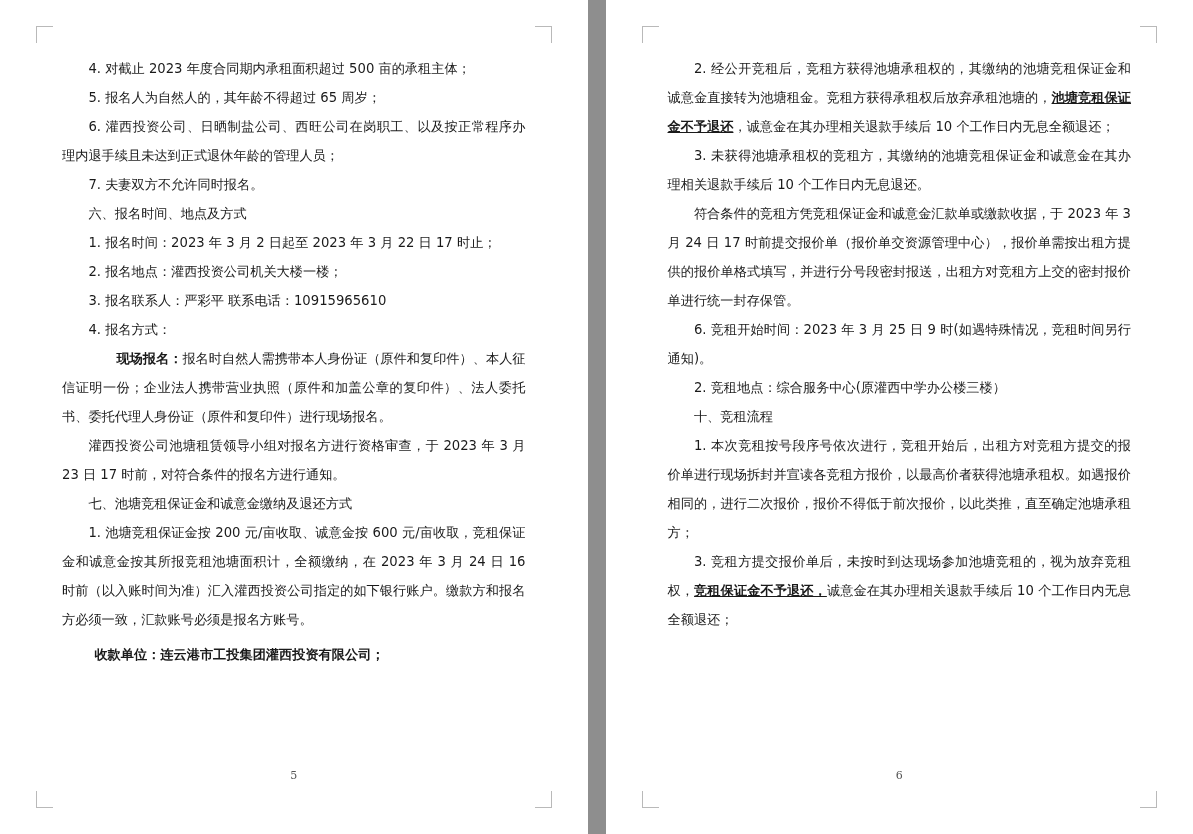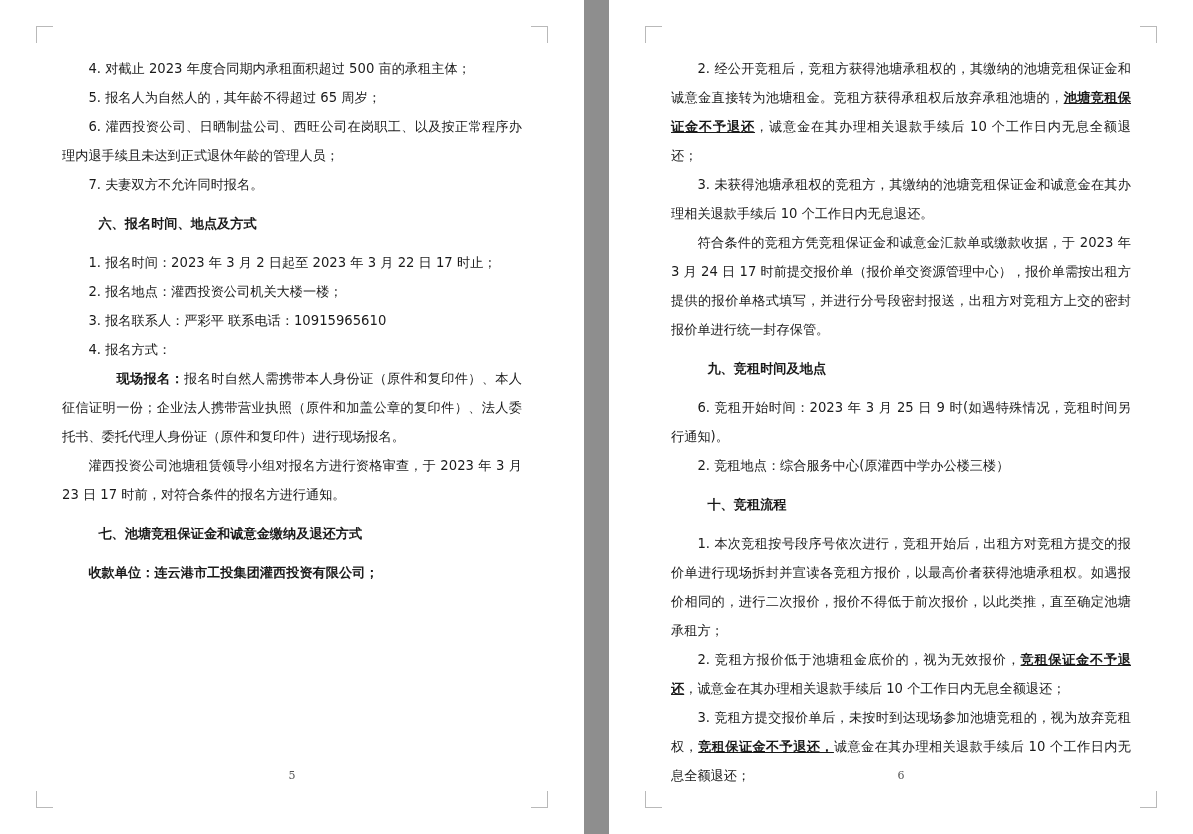--- a/index.html
+++ b/index.html
@@ -11,21 +11,21 @@
     width: 1193px;
     height: 834px;
     font-family: "DejaVu Sans", "Liberation Sans", sans-serif;
     overflow: hidden;
   }
   .viewport {
     position: relative;
     width: 1193px;
     height: 834px;
     display: flex;
-    gap: 25px;
+    gap: 18px;
     background: #8e8e8e;
   }
   .page {
     position: relative;
     background: #ffffff;
     width: 592px;
     height: 834px;
     box-sizing: border-box;
     padding: 54px 62px 40px 62px;
     overflow: hidden;
@@ -48,28 +48,28 @@
     line-height: 29px;
     color: #1a1a1a;
     text-align: justify;
     text-justify: inter-ideograph;
   }
   .p {
     margin: 0;
     text-indent: 2em;
   }
   .heading {
-    margin: 10px;
+    margin: 0;
     text-indent: 2em;
-    font-weight: bold;
+    font-weight: normal;
   }
   .b { font-weight: bold; margin-left: 28px; }
   .u { text-decoration: underline; font-weight: bold; }
   .bank-line {
-    margin: 0;
+    margin: 6px;
     text-indent: 2em;
     font-weight: bold;
   }
   .bank-line .lbl { letter-spacing: 0px; }
   .page-number {
     position: absolute;
     bottom: 52px;
     left: 0;
     width: 100%;
     text-align: center;
@@ -94,38 +94,37 @@
         <p class="p">6. 灌西投资公司、日晒制盐公司、西旺公司在岗职工、以及按正常程序办理内退手续且未达到正式退休年龄的管理人员；</p>
         <p class="p">7. 夫妻双方不允许同时报名。</p>
         <p class="heading">六、报名时间、地点及方式</p>
         <p class="p">1. 报名时间：2023 年 3 月 2 日起至 2023 年 3 月 22 日 17 时止；</p>
         <p class="p">2. 报名地点：灌西投资公司机关大楼一楼；</p>
         <p class="p">3. 报名联系人：严彩平   联系电话：10915965610</p>
         <p class="p">4. 报名方式：</p>
         <p class="p"><span class="b">现场报名：</span><span>报名时自然人需携带本人身份证（原件和复印件）、本人征信证明一份；企业法人携带营业执照（原件和加盖公章的复印件）、法人委托书、委托代理人身份证（原件和复印件）进行现场报名。</span></p>
         <p class="p">灌西投资公司池塘租赁领导小组对报名方进行资格审查，于 2023 年 3 月 23 日 17 时前，对符合条件的报名方进行通知。</p>
         <p class="heading">七、池塘竞租保证金和诚意金缴纳及退还方式</p>
+        <p class="p">1. 池塘竞租保证金按 200 元/亩收取、诚意金按 600 元/亩收取，竞租保证金和诚意金按其所报竞租池塘面积计，全额缴纳，在 2023 年 3 月 24 日 16 时前（以入账时间为准）汇入灌西投资公司指定的如下银行账户。缴款方和报名方必须一致，汇款账号必须是报名方账号。</p>
         <p class="bank-line"><span class="lbl">收款单位：</span><span>连云港市工投集团灌西投资有限公司；</span></p>
       </div>
     <div class="page-number">5</div>
   </div>
 
   <div class="page">
     <span class="mark tl"></span>
     <span class="mark tr"></span>
     <span class="mark bl"></span>
     <span class="mark br"></span>
     <div class="body-text" id="body-1">
         <p class="p"><span>2. 经公开竞租后，竞租方获得池塘承租权的，其缴纳的池塘竞租保证金和诚意金直接转为池塘租金。竞租方获得承租权后放弃承租池塘的，</span><span class="u">池塘竞租保证金不予退还</span><span>，诚意金在其办理相关退款手续后 10 个工作日内无息全额退还；</span></p>
         <p class="p">3. 未获得池塘承租权的竞租方，其缴纳的池塘竞租保证金和诚意金在其办理相关退款手续后 10 个工作日内无息退还。</p>
         <p class="p">符合条件的竞租方凭竞租保证金和诚意金汇款单或缴款收据，于 2023 年 3 月 24 日 17 时前提交报价单（报价单交资源管理中心），报价单需按出租方提供的报价单格式填写，并进行分号段密封报送，出租方对竞租方上交的密封报价单进行统一封存保管。</p>
-        <p class="heading">九、竞租时间及地点</p>
         <p class="p">6. 竞租开始时间：2023 年 3 月 25 日 9 时(如遇特殊情况，竞租时间另行通知)。</p>
         <p class="p">2. 竞租地点：综合服务中心(原灌西中学办公楼三楼）</p>
         <p class="heading">十、竞租流程</p>
         <p class="p">1. 本次竞租按号段序号依次进行，竞租开始后，出租方对竞租方提交的报价单进行现场拆封并宣读各竞租方报价，以最高价者获得池塘承租权。如遇报价相同的，进行二次报价，报价不得低于前次报价，以此类推，直至确定池塘承租方；</p>
-        <p class="p"><span>2. 竞租方报价低于池塘租金底价的，视为无效报价，</span><span class="u">竞租保证金不予退还</span><span>，诚意金在其办理相关退款手续后 10 个工作日内无息全额退还；</span></p>
         <p class="p"><span>3. 竞租方提交报价单后，未按时到达现场参加池塘竞租的，视为放弃竞租权，</span><span class="u">竞租保证金不予退还，</span><span>诚意金在其办理相关退款手续后 10 个工作日内无息全额退还；</span></p>
       </div>
     <div class="page-number">6</div>
   </div>
 
 </div>
 
 </body></html>

